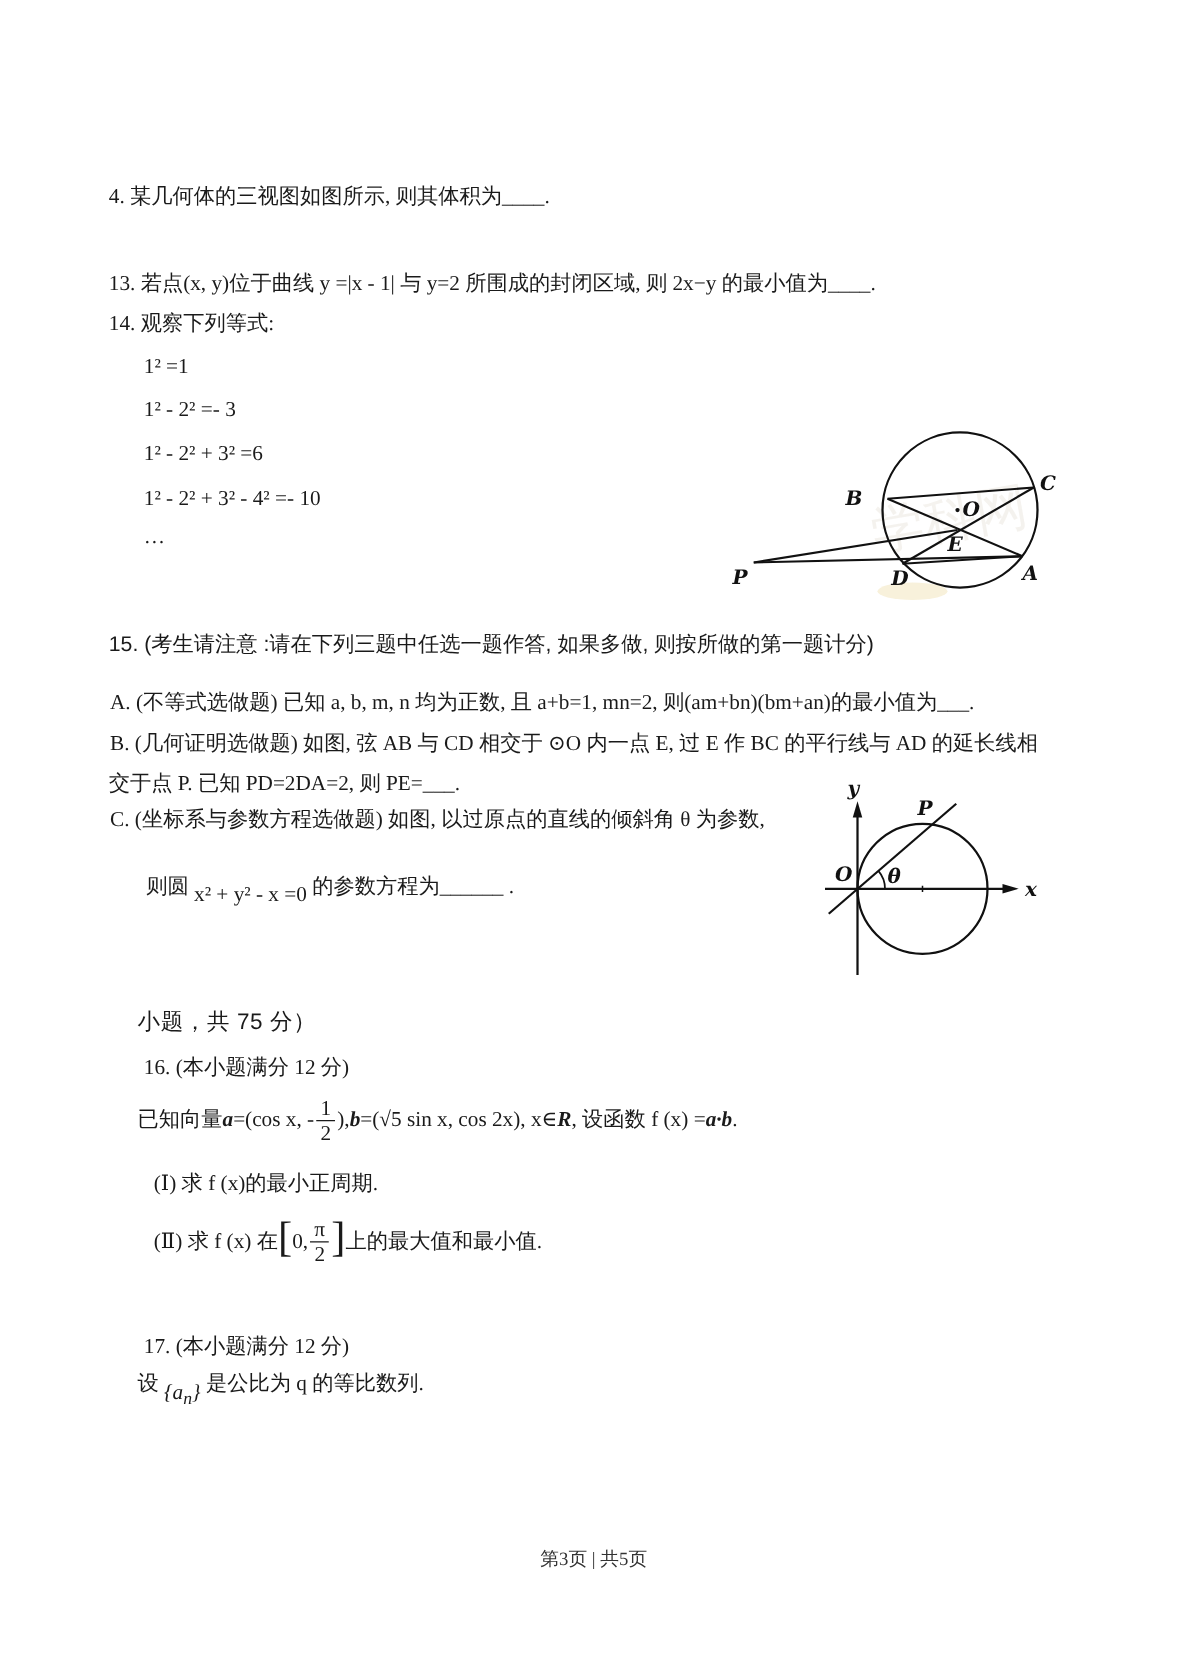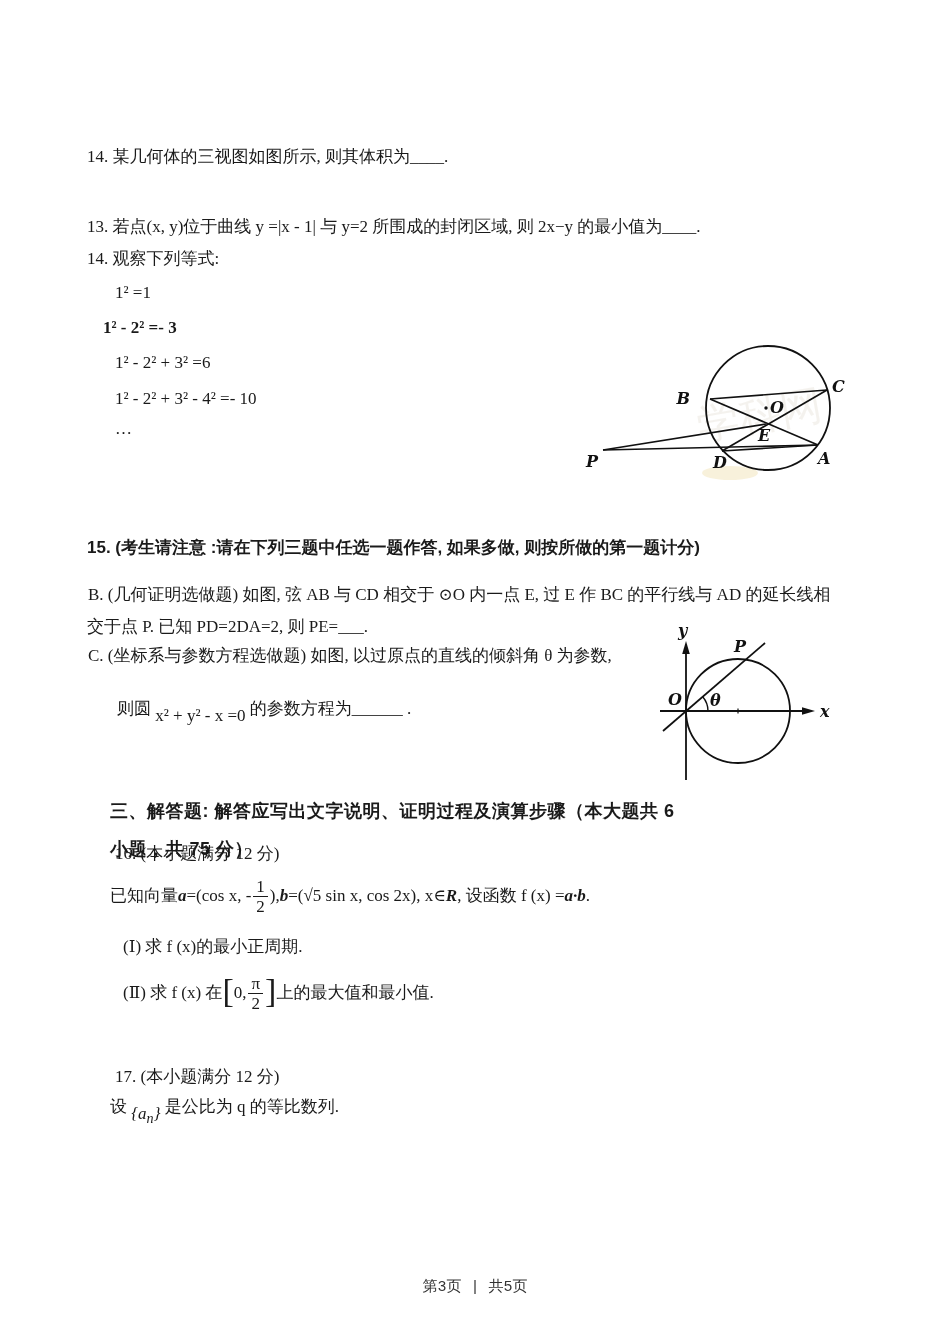--- a/index.html
+++ b/index.html
@@ -2,48 +2,48 @@
 <html><head>
 <meta charset="utf-8">
 <style>
   html,body{margin:0;padding:0;background:#fff;}
   #page{
     position:relative;width:950px;height:1344px;background:#ffffff;
     font-family:"Liberation Serif","DejaVu Serif",serif;
     color:#1a1a1a;font-size:17px;overflow:hidden;
   }
   .line{position:absolute;white-space:nowrap;line-height:1.3;}
-  .bold-hei{font-family:"Liberation Sans","DejaVu Sans",sans-serif;font-weight:700;margin-top:32px;}
+  .bold-hei{font-family:"Liberation Sans","DejaVu Sans",sans-serif;font-weight:400;}
   .sec{font-size:18px;letter-spacing:0.5px;}
   .frac{display:inline-block;vertical-align:middle;text-align:center;line-height:1;margin:0 2px;}
   .frac .num{display:block;padding:0 3px 1px;border-bottom:1px solid #1a1a1a;}
   .frac .den{display:block;padding:1px 3px 0;}
   .bigbr{font-size:34px;font-weight:400;vertical-align:middle;line-height:1;position:relative;top:-2px;}
   .bi{font-style:italic;font-weight:700;}
   .mathlow{position:relative;top:7px;text-align:right;}
   .seq{position:relative;top:7px;}
   .vcenter{display:flex;align-items:center;}
   .footer{position:absolute;left:0;top:1238px;width:950px;text-align:center;
-    font-size:15px;color:#333;font-family:Liberation Mono, monospace;margin-top:39px;}
+    font-size:15px;color:#333;font-family:Liberation Serif, serif;}
   svg text{font-family:"DejaVu Serif","Liberation Serif",serif;}
   .figlabel{font-style:italic;font-weight:700;font-size:16px;fill:#111;}
   .wm{opacity:0.14;}
 </style>
 </head>
 <body>
 
 <div id="page">
 
-  <div class="line" style="left:87px;top:146px;">14. 某几何体的三视图如图所示, 则其体积为____.</div>
+  <div class="line" style="left:87px;top:146px;">4. 某几何体的三视图如图所示, 则其体积为____.</div>
 
   <div class="line" style="left:87px;top:216px;">13. 若点(x, y)位于曲线 y =|x - 1| 与 y=2 所围成的封闭区域, 则 2x−y 的最小值为____.</div>
 
   <div class="line" style="left:87px;top:248px;">14. 观察下列等式:</div>
   <div class="line" style="left:115px;top:282px;">1² =1</div>
-  <div class="line" style="left:103px;top:317px;font-weight:bold;">1² - 2² =- 3</div>
+  <div class="line" style="left:115px;top:317px;">1² - 2² =- 3</div>
   <div class="line" style="left:115px;top:352px;">1² - 2² + 3² =6</div>
   <div class="line" style="left:115px;top:388px;">1² - 2² + 3² - 4² =- 10</div>
   <div class="line" style="left:115px;top:418px;">…</div>
 
   <svg style="position:absolute;left:580px;top:330px;" width="370" height="150" viewBox="0 0 370 150">
     <text class="wm" x="120" y="110" font-size="42" fill="#b9a98f" transform="rotate(-10 120 110)">学科网</text>
     <ellipse cx="150" cy="143" rx="28" ry="7" fill="#f0e0b0" opacity="0.45"></ellipse>
     <circle cx="188" cy="78" r="62" fill="none" stroke="#111" stroke-width="1.8"></circle>
     <line x1="130" y1="69" x2="247" y2="60" stroke="#111" stroke-width="1.7"></line>
     <line x1="130" y1="69" x2="238" y2="115" stroke="#111" stroke-width="1.7"></line>
@@ -55,20 +55,21 @@
     <text class="figlabel" x="110" y="74" text-anchor="end">B</text>
     <text class="figlabel" x="252" y="62">C</text>
     <text class="figlabel" x="190" y="83">O</text>
     <text class="figlabel" x="178" y="111">E</text>
     <text class="figlabel" x="133" y="138">D</text>
     <text class="figlabel" x="238" y="134">A</text>
     <text class="figlabel" x="6" y="137">P</text>
   </svg>
 
   <div class="line bold-hei" style="left:87px;top:505px;">15. (考生请注意      :请在下列三题中任选一题作答, 如果多做, 则按所做的第一题计分)</div>
+  <div class="line" style="left:88px;top:551px;">A. (不等式选做题) 已知 a, b, m, n 均为正数, 且 a+b=1, mn=2, 则(am+bn)(bm+an)的最小值为___.</div>
   <div class="line" style="left:88px;top:584px;text-align:center;">B. (几何证明选做题) 如图, 弦 AB 与 CD 相交于 ⊙O 内一点 E, 过 E 作 BC 的平行线与 AD 的延长线相</div>
   <div class="line" style="left:87px;top:616px;text-align:center;">交于点 P. 已知 PD=2DA=2, 则 PE=___.</div>
   <div class="line" style="left:88px;top:645px;">C. (坐标系与参数方程选做题) 如图, 以过原点的直线的倾斜角 θ 为参数,</div>
   <div class="line" style="left:117px;top:698px;">
     <span>则圆 </span><span class="mathlow">x² + y² - x =0</span><span> 的参数方程为______ .</span>
   </div>
 
   <svg style="position:absolute;left:648px;top:620px;" width="185" height="172" viewBox="0 0 185 172">
     <line x1="38" y1="28" x2="38" y2="160" stroke="#111" stroke-width="1.8"></line>
     <polygon points="38,21 34.2,34 41.8,34" fill="#111"></polygon>
@@ -78,21 +79,20 @@
     <line x1="15" y1="111" x2="117" y2="23" stroke="#111" stroke-width="1.8"></line>
     <path d="M 60 91 A 22 22 0 0 0 54.7 76.7" fill="none" stroke="#111" stroke-width="1.4"></path>
     <line x1="90" y1="88.5" x2="90" y2="93.5" stroke="#111" stroke-width="1.2"></line>
     <text class="figlabel" x="30" y="16">y</text>
     <text class="figlabel" x="86" y="32">P</text>
     <text class="figlabel" x="20" y="85">O</text>
     <text class="figlabel" x="62" y="86">θ</text>
     <text class="figlabel" x="172" y="97">x</text>
   </svg>
 
-  <div class="line bold-hei sec" style="left:110px;top:768px;">三、解答题: 解答应写出文字说明、证明过程及演算步骤（本大题共 6</div>
   <div class="line bold-hei sec" style="left:110px;top:806px;">小题，共 75 分）</div>
 
   <div class="line" style="left:115px;top:843px;">16. (本小题满分 12 分)</div>
 
   <div class="line vcenter" style="left:110px;top:874px;height:44px;">
     <span>已知向量 </span>
       <span class="bi">a</span>
       <span> =(cos x, - </span>
       <span class="frac">
         <span class="num">1</span>

